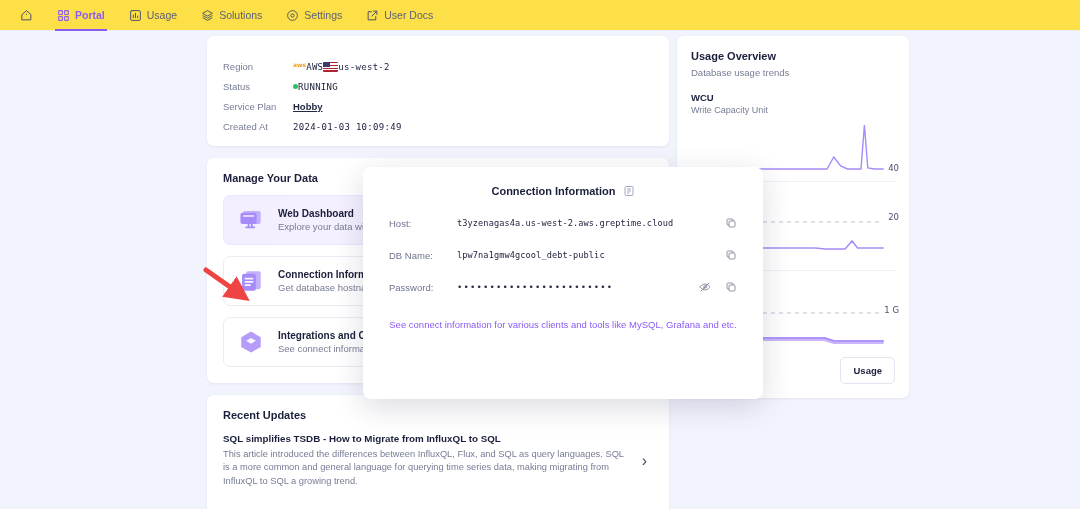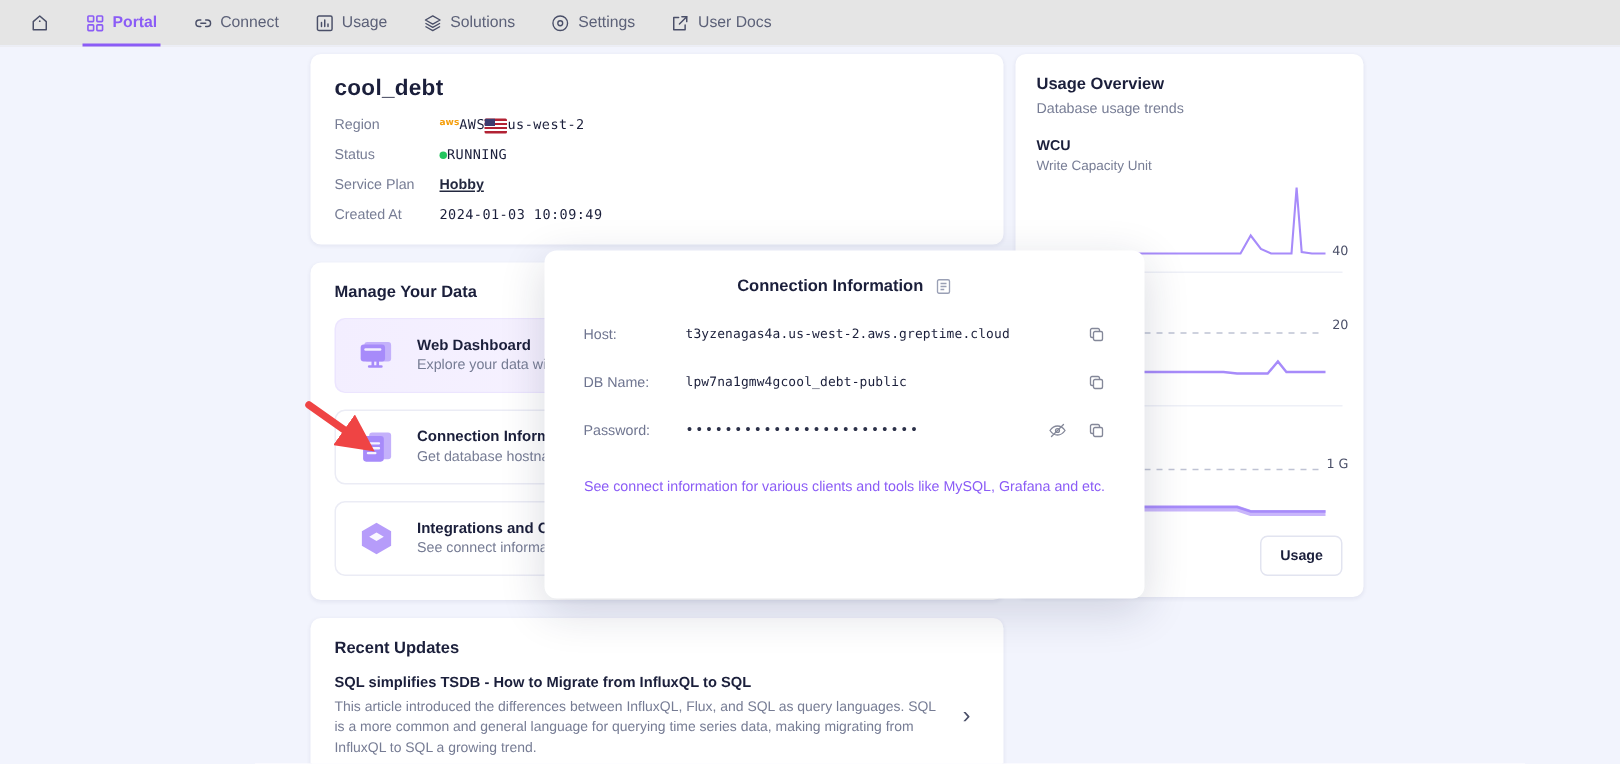--- a/index.html
+++ b/index.html
@@ -7,21 +7,21 @@
     width: 1080px; height: 509px;
     font-family: "Liberation Sans", sans-serif;
     background: #ffffff;
     overflow: hidden;
   }
   .page { position: relative; width: 1080px; height: 509px; background: #f2f4fd; }
 
   
   .topnav {
     position: absolute; top: 0; left: 0; width: 1080px; height: 31px;
-    background: #e5e5e5; display: flex; align-items: center;
+    background: #fde047; display: flex; align-items: center;
     padding-left: 8px; border-bottom: 1px solid #eceef6; z-index: 30;
   }
   .nav-item {
     display: flex; align-items: center; gap: 5px;
     height: 31px; padding: 0 12px;
     font-size: 10.5px; color: #5c6178; position: relative; cursor: pointer;
   }
   .nav-item.active { color: #8b5cf6; font-weight: bold; }
   .nav-item.active::after {
     content: ""; position: absolute; left: 10px; right: 10px; bottom: 0;
@@ -159,30 +159,20 @@
             <rect x="14" y="3" width="7" height="7" rx="1"></rect>
           <rect x="3" y="14" width="7" height="7" rx="1"></rect>
             <rect x="14" y="14" width="7" height="7" rx="1"></rect>
         </svg>
       </span>
       <span>Portal</span>
     </div>
     <div class="nav-item">
       <span class="nav-icon">
         <svg viewBox="0 0 24 24" fill="none" stroke="#4a4f68" stroke-width="1.8" stroke-linecap="round">
-          <path d="M9 8 H7 a4 4 0 0 0 0 8 h2"></path>
-            <path d="M15 8 h2 a4 4 0 0 1 0 8 h-2"></path>
-            <path d="M9 12 h6"></path>
-        </svg>
-      </span>
-      <span>Connect</span>
-    </div>
-    <div class="nav-item">
-      <span class="nav-icon">
-        <svg viewBox="0 0 24 24" fill="none" stroke="#4a4f68" stroke-width="1.8" stroke-linecap="round">
           <rect x="3" y="3" width="18" height="18" rx="2"></rect>
             <path d="M8 16 V11 M12 16 V8 M16 16 V13"></path>
         </svg>
       </span>
       <span>Usage</span>
     </div>
     <div class="nav-item">
       <span class="nav-icon">
         <svg viewBox="0 0 24 24" fill="none" stroke="#4a4f68" stroke-width="1.7" stroke-linejoin="round">
           <path d="M12 3 L21 8 L12 13 L3 8 Z"></path>
@@ -209,21 +199,20 @@
             <path d="M18 14 v6 H4 V5 h6"></path>
         </svg>
       </span>
       <span>User Docs</span>
     </div>
   </div>
 
   <div class="col-left">
 
     <div class="card info-card">
-      <div class="db-title">cool_debt</div>
       <div class="kv">
         <div class="k">Region</div>
         <div class="v">
           <span class="aws-logo">aws</span>
           <span class="v-mono">AWS</span>
           <span class="flag"></span>
           <span class="v-mono">us-west-2</span>
         </div>
 
         <div class="k">Status</div>

